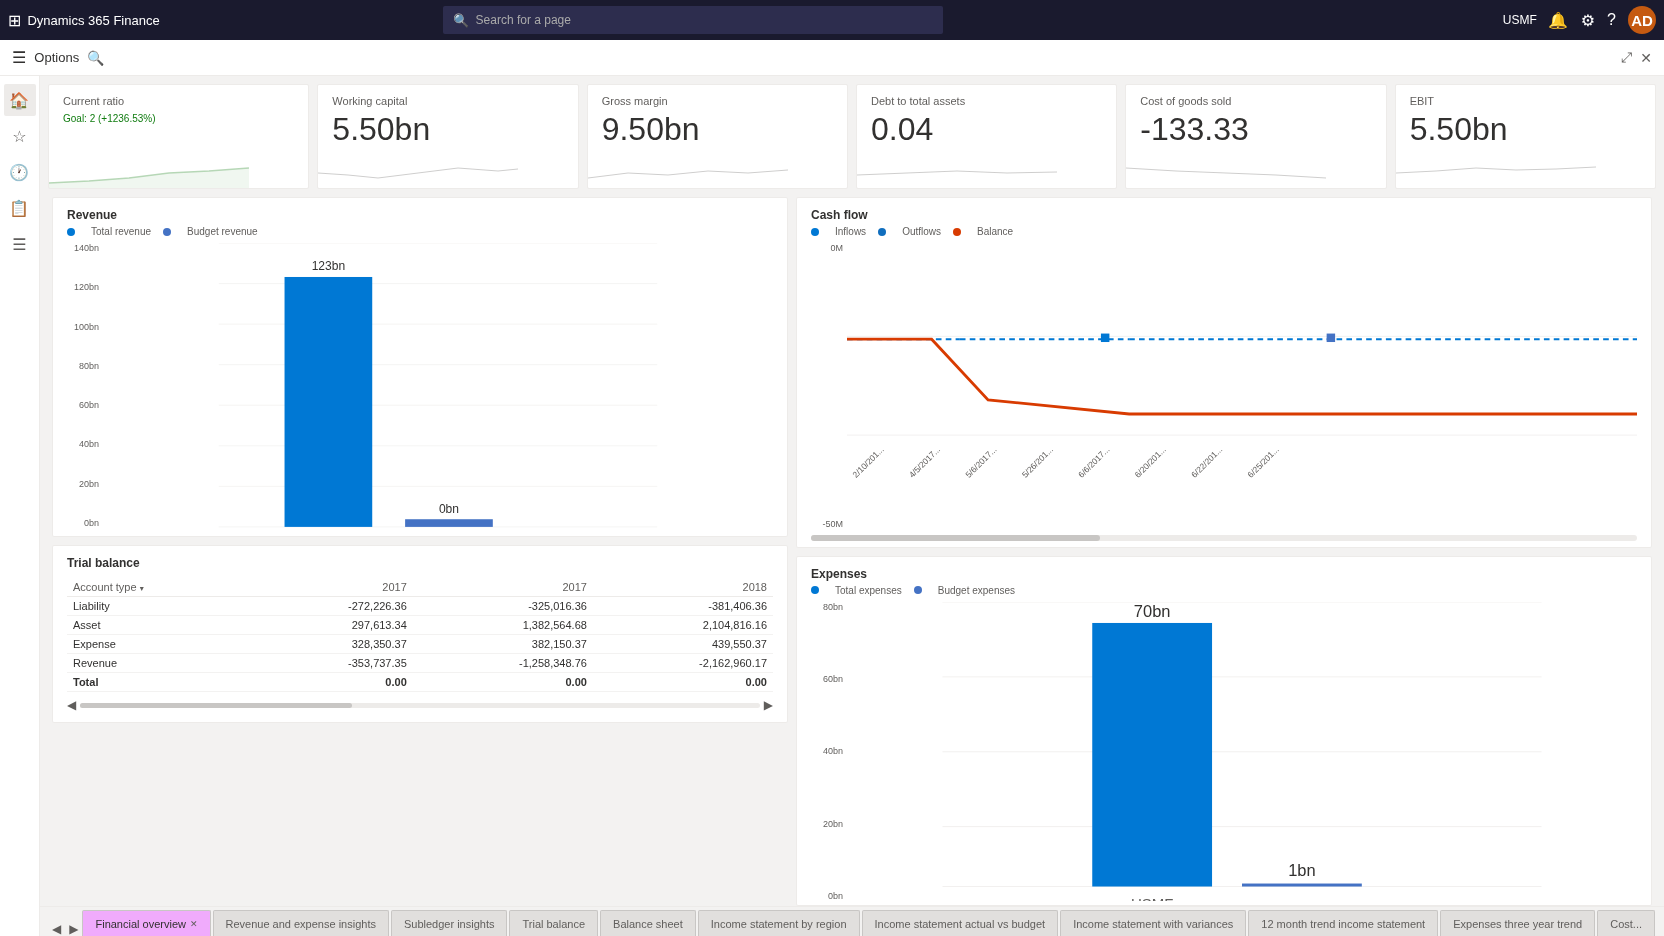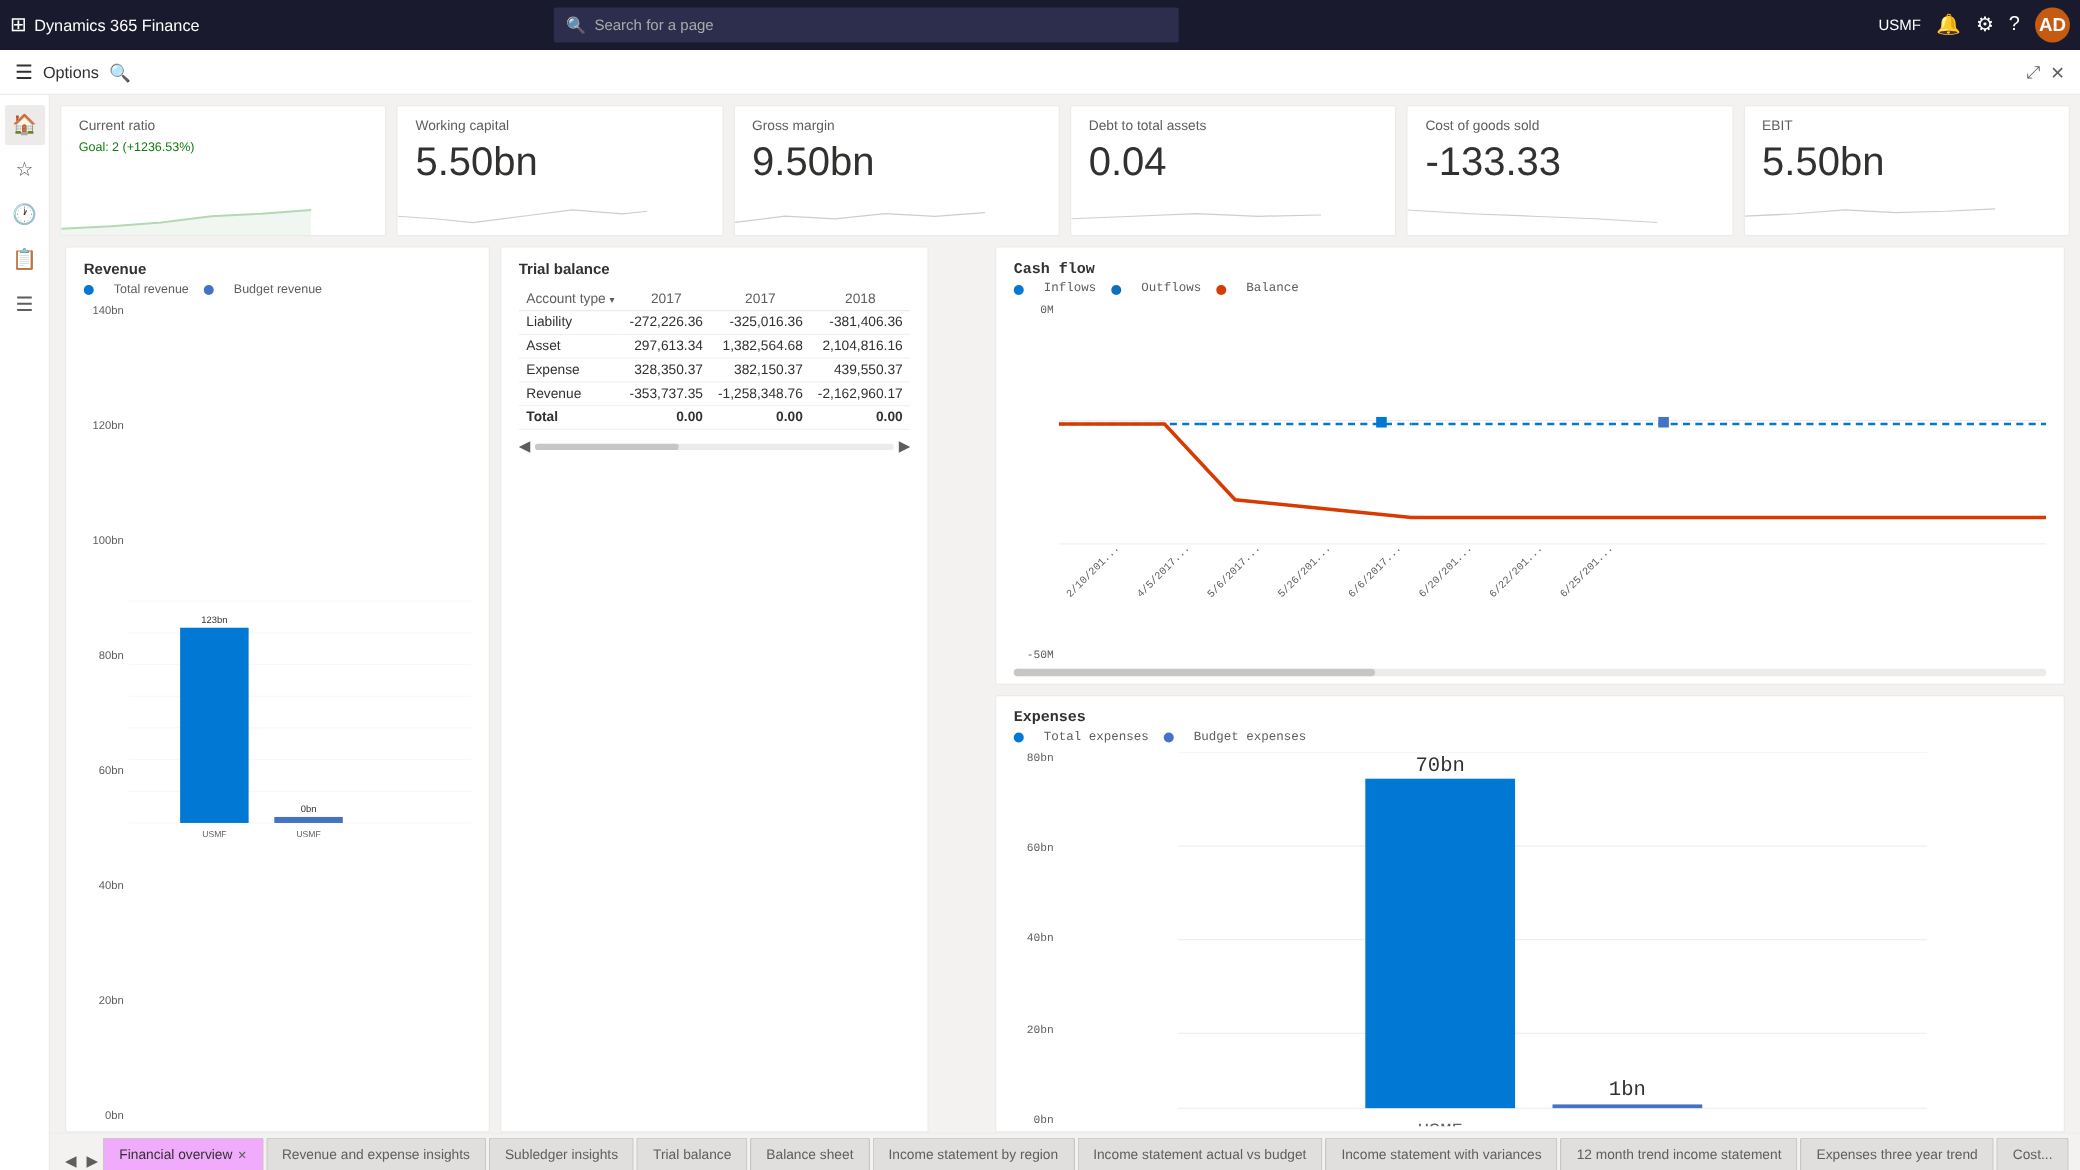--- a/index.html
+++ b/index.html
@@ -41,21 +41,21 @@
     .chart-title { font-size: 12px; font-weight: 600; color: #323130; padding: 10px 14px 4px; }
     .legend { display: flex; align-items: center; gap: 12px; padding: 0 14px 6px; }
     .legend-item { display: flex; align-items: center; gap: 16px; font-size: 10px; color: #605e5c; }
     .legend-dot { width: 8px; height: 8px; border-radius: 50%; }
     .grid-line { stroke: #edebe9; stroke-width: 0.5; }
     .trial-title { font-size: 12px; font-weight: 600; color: #323130; margin-bottom: 8px; }
     .trial-table { width: 100%; border-collapse: collapse; font-size: 11px; }
     .trial-table th { text-align: left; color: #605e5c; font-weight: 500; padding: 3px 6px; border-bottom: 1px solid #edebe9; font-size: 11px; }
     .trial-table td { padding: 3px 6px; color: #323130; border-bottom: 1px solid #f3f2f1; }
     .trial-table td:not(:first-child) { text-align: right; }
-    .trial-table th:not(:first-child) { text-align: center; margin-top: 40px; }
+    .trial-table th:not(:first-child) { text-align: right; margin-top: 40px; }
     .trial-table tr.total { font-weight: 600; }
     .sort-arrow { font-size: 8px; }
 
     
     .bottom-tabs { display: flex; background: #f3f2f1; border-top: 1px solid #edebe9; height: 30px; align-items: flex-end; padding: 0 8px; overflow: hidden; }
     .tab { padding: 4px 12px; font-size: 11px; cursor: pointer; color: #605e5c; background: #e1dfdd; border: 1px solid #c8c6c4; border-bottom: none; border-radius: 2px 2px 0 0; margin-right: 2px; height: 26px; display: flex; align-items: center; gap: 4px; white-space: nowrap; }
     .tab.active { background: #f0abfc; color: #323130; font-weight: 500; }
     .tab-nav { display: flex; align-items: center; padding: 0 4px; color: #605e5c; cursor: pointer; font-size: 12px; }
   </style>
 </head>
@@ -148,21 +148,21 @@
         <div class="kpi-card-title">EBIT</div>
         <div class="kpi-card-value">5.50bn</div>
         <svg class="kpi-sparkline" viewBox="0 0 200 35" preserveAspectRatio="none">
           <polyline points="0,20 40,18 80,15 120,17 160,16 200,14" fill="none" stroke="#605e5c" stroke-width="1"></polyline>
         </svg>
       </div>
     </div>
 
     <div style="display:flex;flex:1;padding:0 12px 0;gap:8px;overflow:hidden;min-height:0;">
 
-      <div style="display:flex;flex-direction:row;flex:0 0 46%;gap:8px;overflow:hidden;">
+      <div style="display:flex;flex-direction:column;flex:0 0 46%;gap:8px;overflow:hidden;">
 
         <div class="chart-panel" style="flex:0 0 340px;min-height:0;">
           <div class="chart-title">Revenue</div>
           <div class="legend">
             <div class="legend-item">
               <div class="legend-dot" style="background:#0078d4;"></div>
               <span>Total revenue</span>
             </div>
             <div class="legend-item">
               <div class="legend-dot" style="background:#4472c4;"></div>
@@ -258,21 +258,21 @@
           <div style="display:flex;align-items:center;margin-top:6px;gap:4px;">
             <span style="color:#605e5c;font-size:12px;cursor:pointer;">◀</span>
             <div style="flex:1;height:5px;background:#edebe9;border-radius:3px;">
               <div style="width:40%;height:5px;background:#c8c6c4;border-radius:3px;"></div>
             </div>
             <span style="color:#605e5c;font-size:12px;cursor:pointer;">▶</span>
           </div>
         </div>
       </div>
 
-      <div style="display:flex;flex-direction:column;flex:1;gap:8px;overflow:hidden;font-family:Liberation Mono, monospace;">
+      <div style="display:flex;flex-direction:column;flex:1;gap:8px;overflow:hidden;">
 
         <div style="background:white;border:1px solid #edebe9;border-radius:2px;flex:1;display:flex;flex-direction:column;overflow:hidden;">
           <div class="chart-title">Cash flow</div>
           <div class="legend">
             <div class="legend-item">
               <div class="legend-dot" style="background:#0078d4;"></div>
               <span>Inflows</span>
             </div>
             <div class="legend-item">
               <div class="legend-dot" style="background:#106ebe;"></div>

